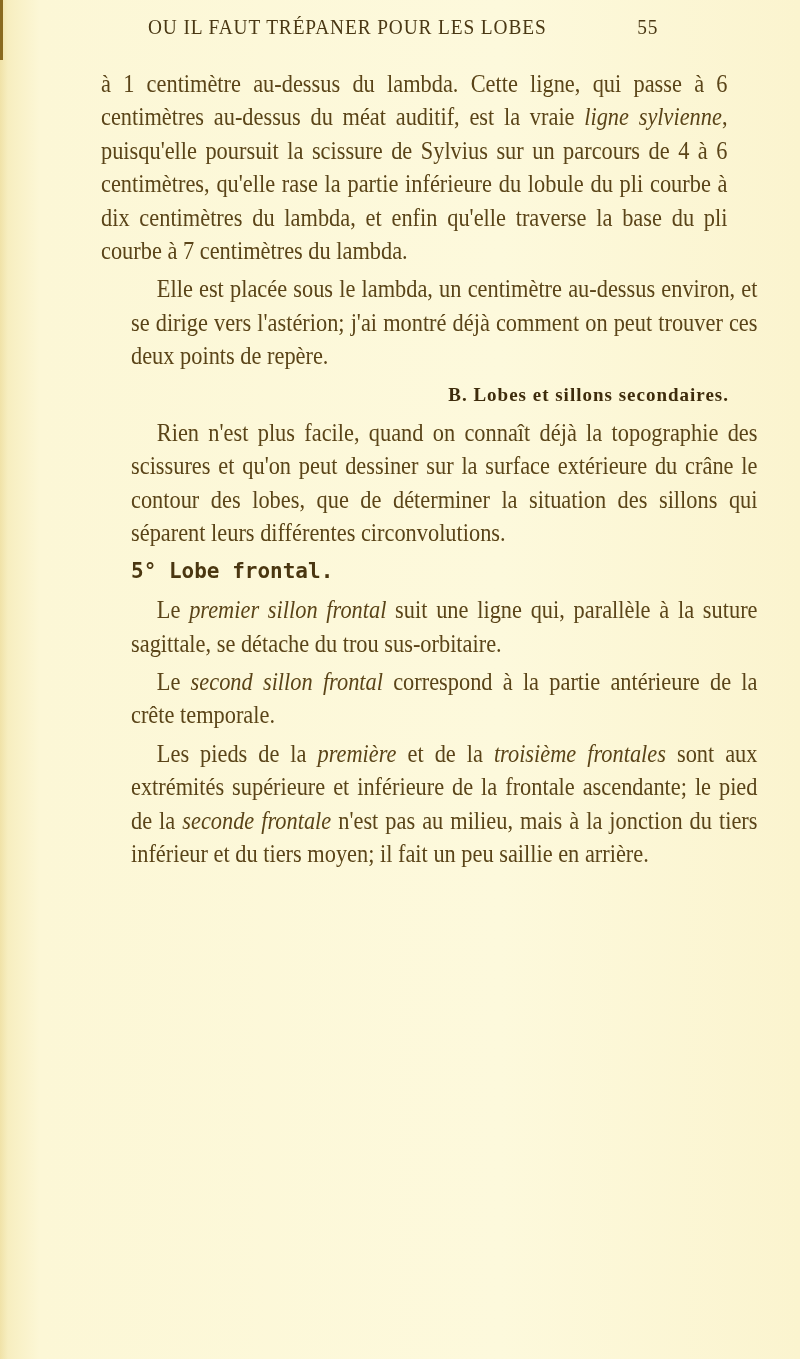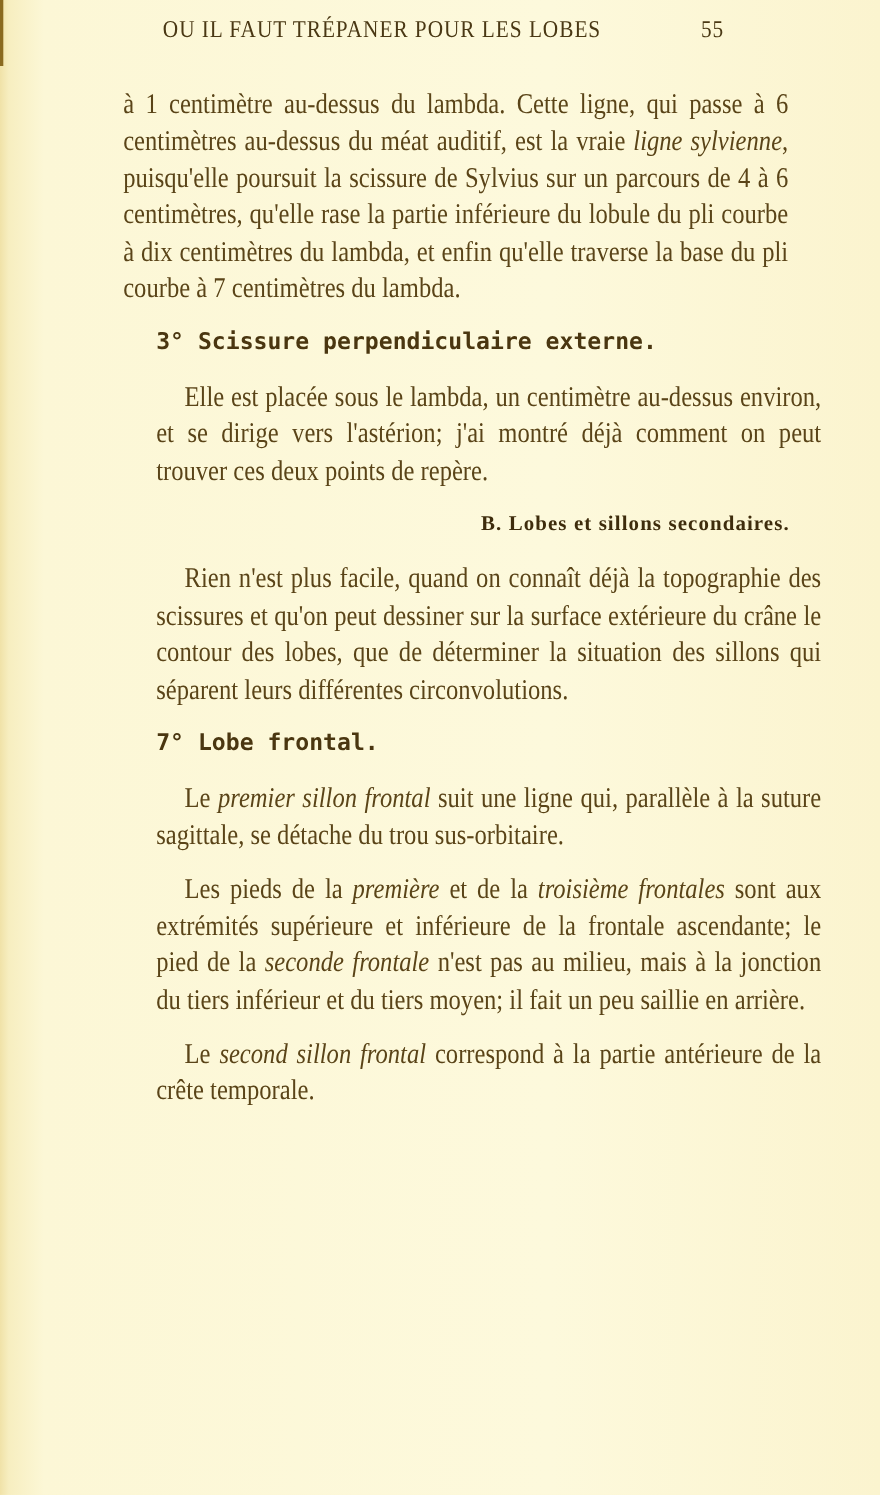--- a/index.html
+++ b/index.html
@@ -24,21 +24,21 @@
       transform: scaleX(0.88); transform-origin: left;
       display: flex; justify-content: space-between;
       color: #4a3814;
     }
     .running-head .pn { margin-left: 60px; }
     .body-text {
       position: absolute; left: 48px; top: 62px; width: 638px;
       font-size: 26px; line-height: 33.4px;
       text-align: justify;
     }
-    .body-text p { margin: 16px; }
+    .body-text p { margin: 5px; }
     .body-text .ind { text-indent: 30px; }
     .sub {
       font-family: "DejaVu Sans Mono", "Liberation Mono", monospace;
       font-size: 21px; font-weight: bold; color: #4a3610;
       margin: 0; padding-left: 30px; line-height: 33.4px;
     }
     .section {
       text-align: right; font-weight: bold; font-size: 19px;
       letter-spacing: 1px; margin: 30px 0 28px 0; color: #3e2c0c;
     }
@@ -52,30 +52,29 @@
 
 <div class="page">
   <div class="running-head">
     <span>OU IL FAUT TRÉPANER POUR LES LOBES</span>
     <span class="pn">55</span>
   </div>
 
   <div class="body-text">
     <p><span class="vtext"><span>à 1 centimètre au-dessus du lambda. Cette ligne, qui passe à 6 centimètres au-dessus du méat auditif, est la vraie</span> <em>ligne sylvienne</em><span>, puisqu'elle poursuit la scissure de Sylvius sur un parcours de 4 à 6 centimètres, qu'elle rase la partie inférieure du lobule du pli courbe à dix centimètres du lambda, et enfin qu'elle traverse la base du pli courbe à 7 centimètres du lambda.</span></span></p>
 
-    <p class="sub">3° Scissure perpendiculaire externe.</p>
 
     <p class="ind"><span class="vtext">Elle est placée sous le lambda, un centimètre au-dessus environ, et se dirige vers l'astérion; j'ai montré déjà comment on peut trouver ces deux points de repère.</span></p>
 
     <p class="section">B. Lobes et sillons secondaires.</p>
 
     <p class="ind"><span class="vtext">Rien n'est plus facile, quand on connaît déjà la topographie des scissures et qu'on peut dessiner sur la surface extérieure du crâne le contour des lobes, que de déterminer la situation des sillons qui séparent leurs différentes circonvolutions.</span></p>
 
-    <p class="sub">7° Lobe frontal.</p>
+    <p class="sub">5° Lobe frontal.</p>
 
 
     <p class="ind"><span class="vtext"><span>Le </span><em>premier sillon frontal</em><span> suit une ligne qui, parallèle à la suture sagittale, se détache du trou sus-orbitaire.</span></span></p>
 
+    <p class="ind"><span class="vtext"><span>Le </span><em>second sillon frontal</em><span> correspond à la partie antérieure de la crête temporale.</span></span></p>
+
     <p class="ind"><span class="vtext"><span>Les pieds de la </span><em>première</em><span> et de la </span><em>troisième frontales</em><span> sont aux extrémités supérieure et inférieure de la frontale ascendante; le pied de la </span><em>seconde frontale</em><span> n'est pas au milieu, mais à la jonction du tiers inférieur et du tiers moyen; il fait un peu saillie en arrière.</span></span></p>
-
-    <p class="ind"><span class="vtext"><span>Le </span><em>second sillon frontal</em><span> correspond à la partie antérieure de la crête temporale.</span></span></p>
   </div>
 </div>
 
 </body></html>

